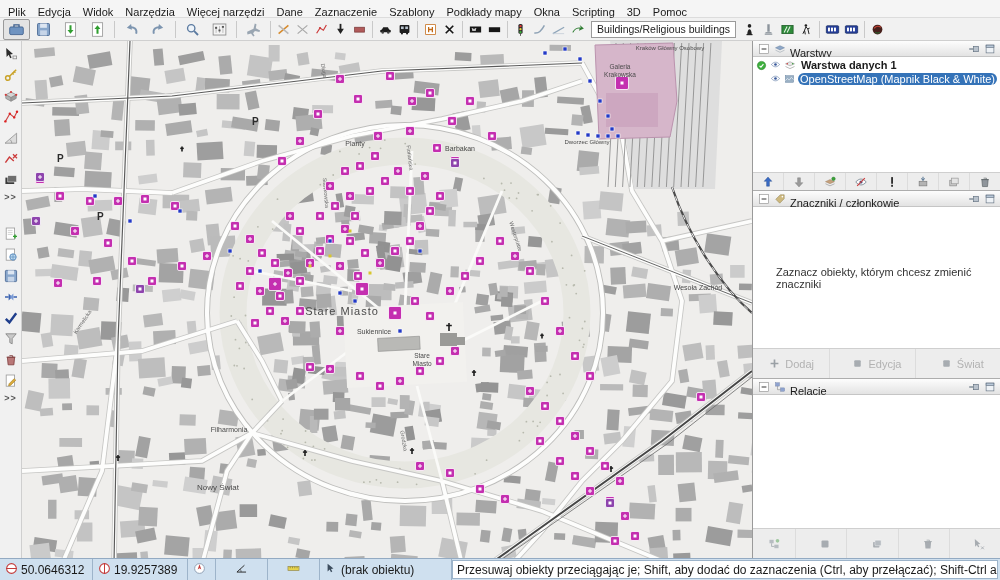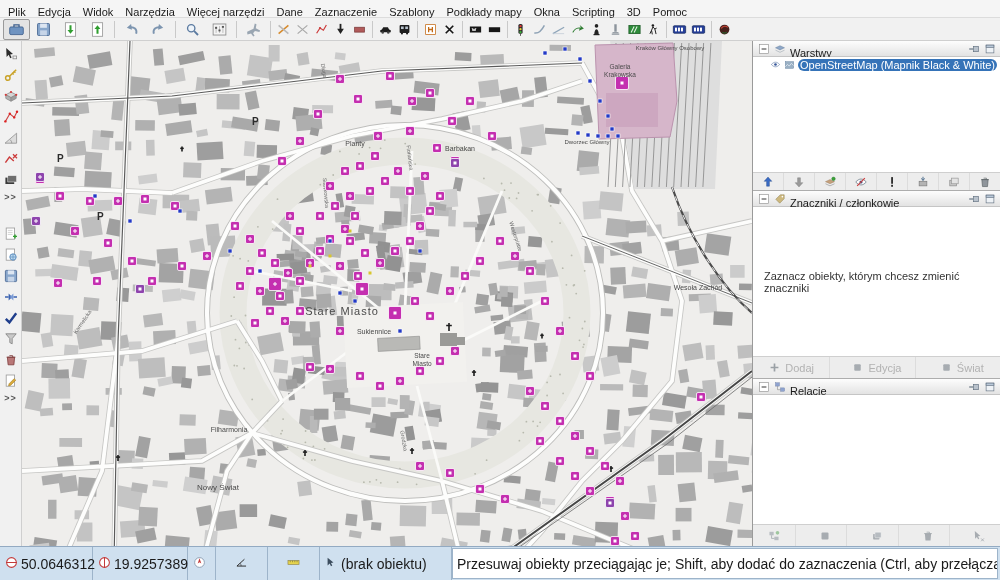--- a/index.html
+++ b/index.html
@@ -33,26 +33,26 @@
   .phead .spacer{flex:1;}
   .hbtn{width:13px;height:12px;display:flex;align-items:center;justify-content:center;}
   .pcontent{background:#fff;flex:1;min-height:0;overflow:hidden;}
   .layers-list{padding-top:1px;}
   .layer-row{height:14px;display:flex;align-items:center;gap:3px;padding:0 3px;white-space:nowrap;}
   .layer-row .lspace{width:11px;flex:0 0 auto;}
   .layer-label{padding:0 2px;}
   .layer-label.bold{font-weight:bold;}
   .layer-label.selected{background:#3573b8;color:#fff;border-radius:6px;}
   .ptoolbar{height:18px;background:#ededed;border-top:1px solid #cfcfcf;display:flex;align-items:stretch;flex:0 0 auto;}
-  .ptoolbar.tall{height:22px;gap:8px;}
+  .ptoolbar.tall{height:30px;gap:8px;}
   .ptb{flex:1;display:flex;align-items:center;justify-content:center;gap:4px;border-right:1px solid #dcdcdc;color:#b2b2b2;white-space:nowrap;}
   .ptb:last-child{border-right:none;}
-  .tags-hint{display:flex;align-items:center;padding:0 11px;color:#333;}
+  .tags-hint{display:flex;align-items:center;padding:0 23px;color:#333;}
   
-  .statusbar{height:34px;background:#cfe0ef;border-top:1px solid #93aac2;display:flex;align-items:stretch;font-size:14px;flex:0 0 auto;}
+  .statusbar{height:22px;background:#cfe0ef;border-top:1px solid #93aac2;display:flex;align-items:stretch;font-size:12px;flex:0 0 auto;}
   .scell{display:flex;align-items:center;gap:3px;padding:0 5px;border-right:1px solid #9db4ca;white-space:nowrap;flex:0 0 auto;}
   .scell.help{flex:1;background:#fff;border:1px solid #9db4ca;margin:1px 2px 1px 0;padding:0 4px;overflow:hidden;min-width:0;}
 </style>
 </head>
 <body>
 
 <div class="app">
 
   <div class="menubar" id="menubar">
       <div class="menu-item">Plik</div>
@@ -222,20 +222,21 @@
         <svg viewBox="0 0 20 20" width="15" height="15">
           <path d="M2.5 15.5l15-8.5" stroke="#90a6ba" stroke-width="1.6"></path>
           <path d="M2.5 15.5h15" stroke="#c3ccd6"></path>
         </svg>
       </div>
       <div class="tbtn small">
         <svg viewBox="0 0 20 20" width="15" height="15">
           <path d="M3 13.5C6.5 8 11 6.5 14.5 7.5L13 4l5.5 4.5-6.5 3 .8-2.7C9.5 8 6.5 10 4.5 14z" fill="#2f7d33"></path>
         </svg>
       </div>
+      <div class="combo">Buildings/Religious buildings</div>
       <div class="tbtn small">
         <svg viewBox="0 0 20 20" width="15" height="15">
           <circle cx="10" cy="5.2" r="2.4" fill="#222"></circle>
           <path d="M7 16.5c0-4.5 1.8-6.8 3-6.8s3 2.3 3 6.8z" fill="#222"></path>
           <rect x="6" y="16" width="8" height="1.6" fill="#222"></rect>
         </svg>
       </div>
       <div class="tbtn small">
         <svg viewBox="0 0 20 20" width="15" height="15">
           <rect x="8.4" y="3" width="3.2" height="10" fill="#8c949c"></rect>
@@ -1633,20 +1634,37 @@
             </span>
           <span class="hbtn">
               <svg viewBox="0 0 20 20" width="12" height="12">
                 <rect x="3.5" y="3.5" width="13" height="13" fill="#eef2f6" stroke="#5a6a7a"></rect>
                 <rect x="3.5" y="3.5" width="13" height="4" fill="#b9c8d8" stroke="#5a6a7a"></rect>
               </svg>
             </span>
         </div>
         <div class="pcontent layers-list" id="layers-list">
             <div class="layer-row">
+              <svg viewBox="0 0 20 20" width="11" height="11">
+                <circle cx="10" cy="10" r="7.5" fill="#3db03d" stroke="#2a7d2a"></circle>
+                <path d="M6.5 10.5l2.5 2.5 4.5-5.5" fill="none" stroke="#fff" stroke-width="2"></path>
+              </svg>
+              <span><svg viewBox="0 0 20 20" width="11" height="11">
+                  <path d="M2.5 10c5-5.6 10-5.6 15 0-5 5.6-10 5.6-15 0z" fill="#fdfdfd" stroke="#4a6a9a"></path>
+                  <circle cx="10" cy="10" r="2.4" fill="#3a5a9c"></circle>
+                </svg></span>
+              <svg viewBox="0 0 20 20" width="12" height="12">
+                <path d="M2.5 8L10 4.5 17.5 8 10 11.5z" fill="#e8e8e8" stroke="#8a8a8a" stroke-width="0.8"></path>
+                <path d="M2.5 12.5l7.5 3.5 7.5-3.5" fill="none" stroke="#8a8a8a"></path>
+                <circle cx="5.5" cy="8" r="1.3" fill="#d23b3b"></circle>
+                <circle cx="14.5" cy="8" r="1.3" fill="#3b9e3b"></circle>
+              </svg>
+              <span class="layer-label bold">Warstwa danych 1</span>
+            </div>
+            <div class="layer-row">
               <span class="lspace"></span>
               <span><svg viewBox="0 0 20 20" width="11" height="11">
                   <path d="M2.5 10c5-5.6 10-5.6 15 0-5 5.6-10 5.6-15 0z" fill="#fdfdfd" stroke="#4a6a9a"></path>
                   <circle cx="10" cy="10" r="2.4" fill="#3a5a9c"></circle>
                 </svg></span>
               <svg viewBox="0 0 20 20" width="12" height="12">
                 <rect x="2.5" y="4" width="15" height="12" fill="#9ab0c4" stroke="#5a7a9a" stroke-width="0.8"></rect>
                 <path d="M2.5 13l4-4 3 3 4-5 4 4" fill="none" stroke="#e8eef4" stroke-width="1.4"></path>
               </svg>
               <span class="layer-label selected">OpenStreetMap (Mapnik Black &amp; White)</span>

